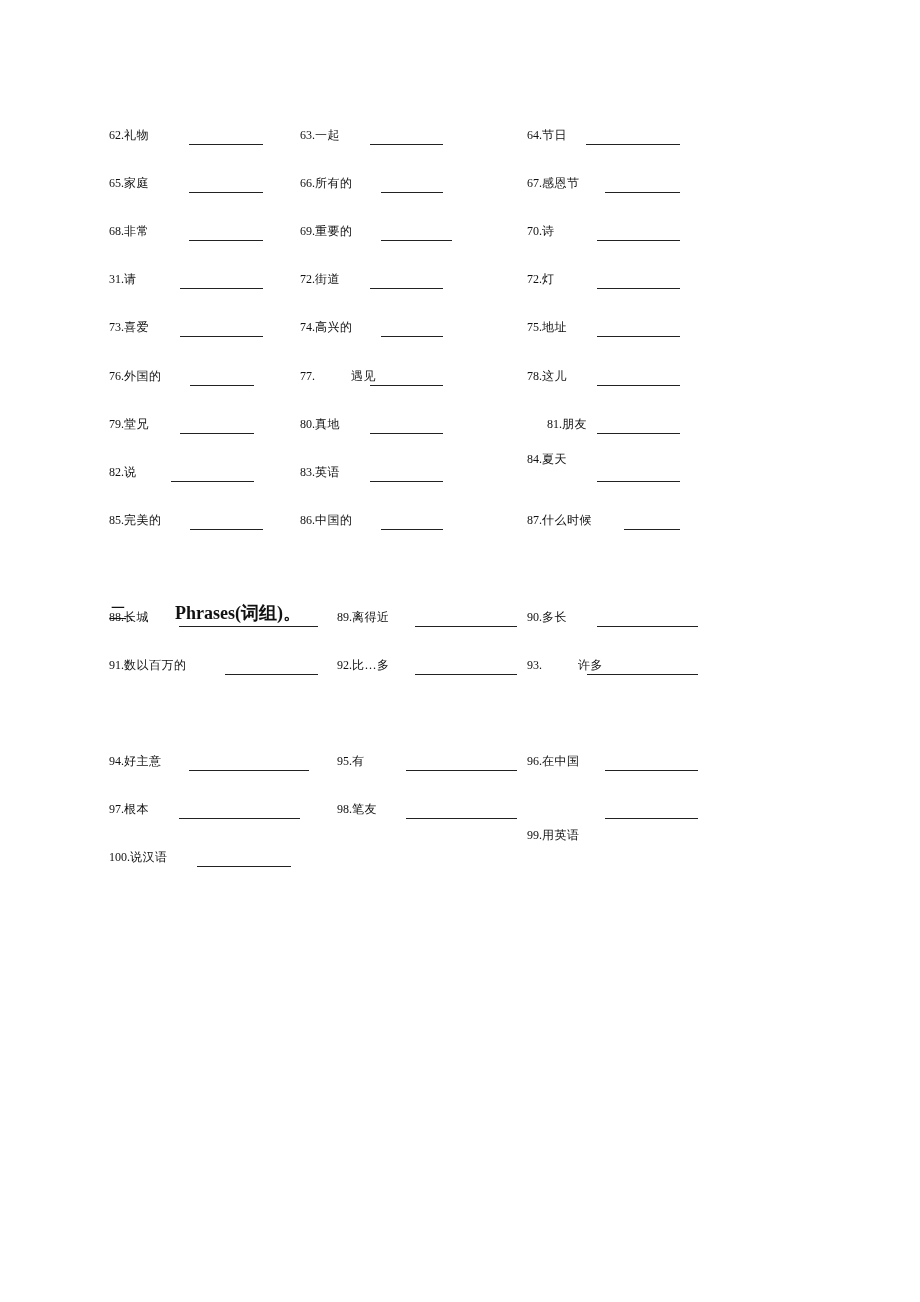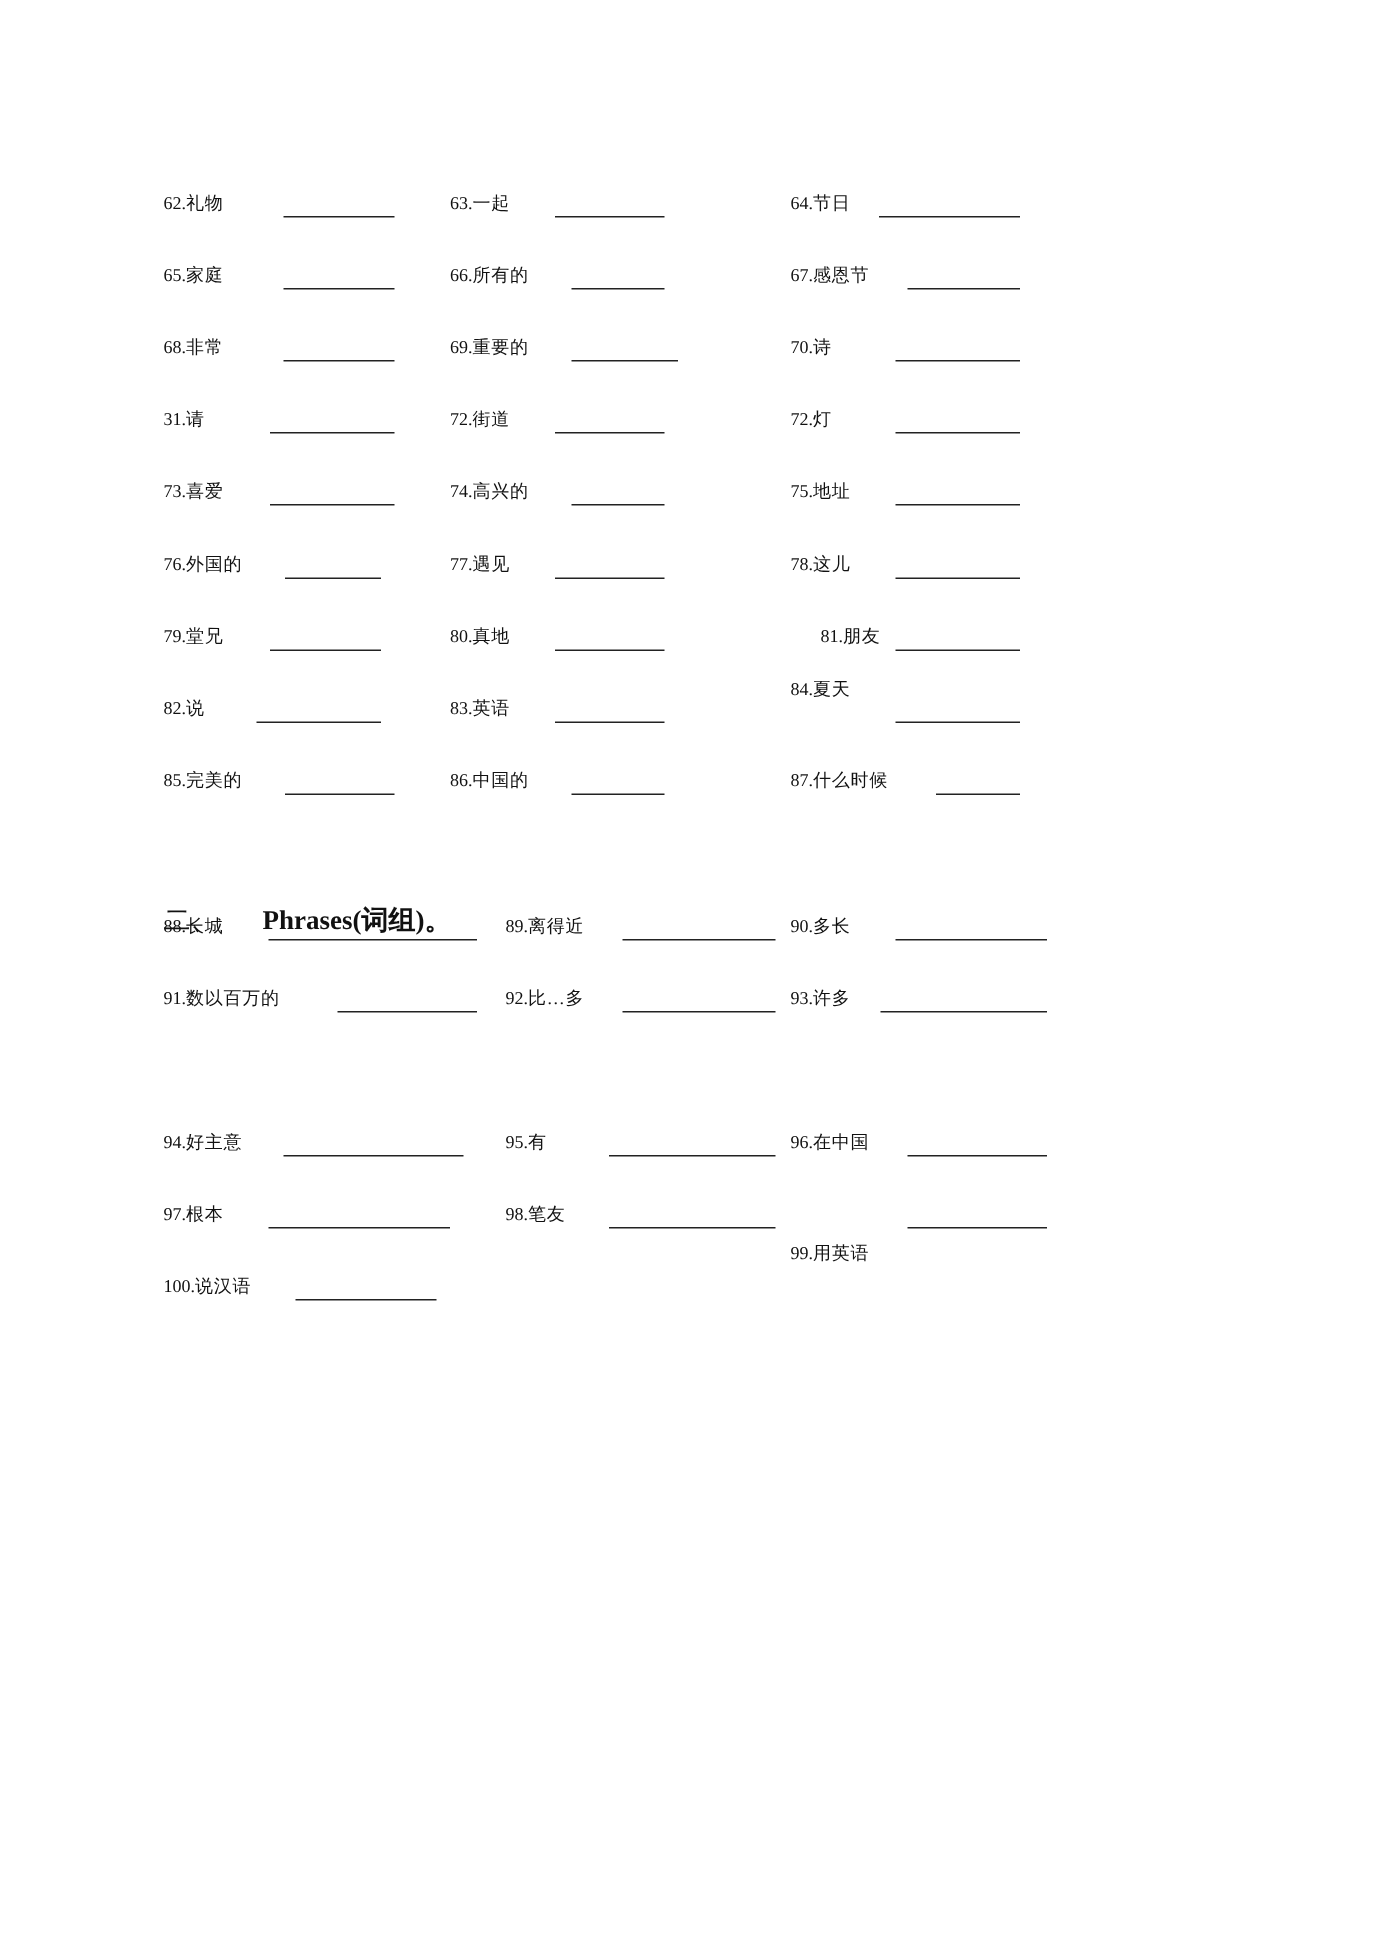--- a/index.html
+++ b/index.html
@@ -135,21 +135,21 @@
       <div class="item" style="left: 527px; top: 314px;">
         <span class="num">75.</span>
         <span class="term">地址</span>
       </div>
       <div class="blank" style="left: 597px; top: 336px; width: 83px;"></div>
       <div class="item" style="left: 109px; top: 363px;">
         <span class="num">76.</span>
         <span class="term">外国的</span>
       </div>
       <div class="blank" style="left: 190px; top: 385px; width: 64px;"></div>
-      <div class="item" style="left: 300px; top: 363px;">
+      <div class="item" style="left: 300px; top: 363px; gap: 36px;">
         <span class="num">77.</span>
         <span class="term">遇见</span>
       </div>
       <div class="blank" style="left: 370px; top: 385px; width: 73px;"></div>
       <div class="item" style="left: 527px; top: 363px;">
         <span class="num">78.</span>
         <span class="term">这儿</span>
       </div>
       <div class="blank" style="left: 597px; top: 385px; width: 83px;"></div>
       <div class="item" style="left: 109px; top: 411px;">
@@ -222,21 +222,21 @@
       <div class="item" style="left: 109px; top: 652px;">
         <span class="num">91.</span>
         <span class="term">数以百万的</span>
       </div>
       <div class="blank" style="left: 225px; top: 674px; width: 93px;"></div>
       <div class="item" style="left: 337px; top: 652px;">
         <span class="num">92.</span>
         <span class="term">比…多</span>
       </div>
       <div class="blank" style="left: 415px; top: 674px; width: 102px;"></div>
-      <div class="item" style="left: 527px; top: 652px;">
+      <div class="item" style="left: 527px; top: 652px; gap: 36px;">
         <span class="num">93.</span>
         <span class="term">许多</span>
       </div>
       <div class="blank" style="left: 587px; top: 674px; width: 111px;"></div>
       <div class="item" style="left: 109px; top: 748px;">
         <span class="num">94.</span>
         <span class="term">好主意</span>
       </div>
       <div class="blank" style="left: 189px; top: 770px; width: 120px;"></div>
       <div class="item" style="left: 337px; top: 748px;">

